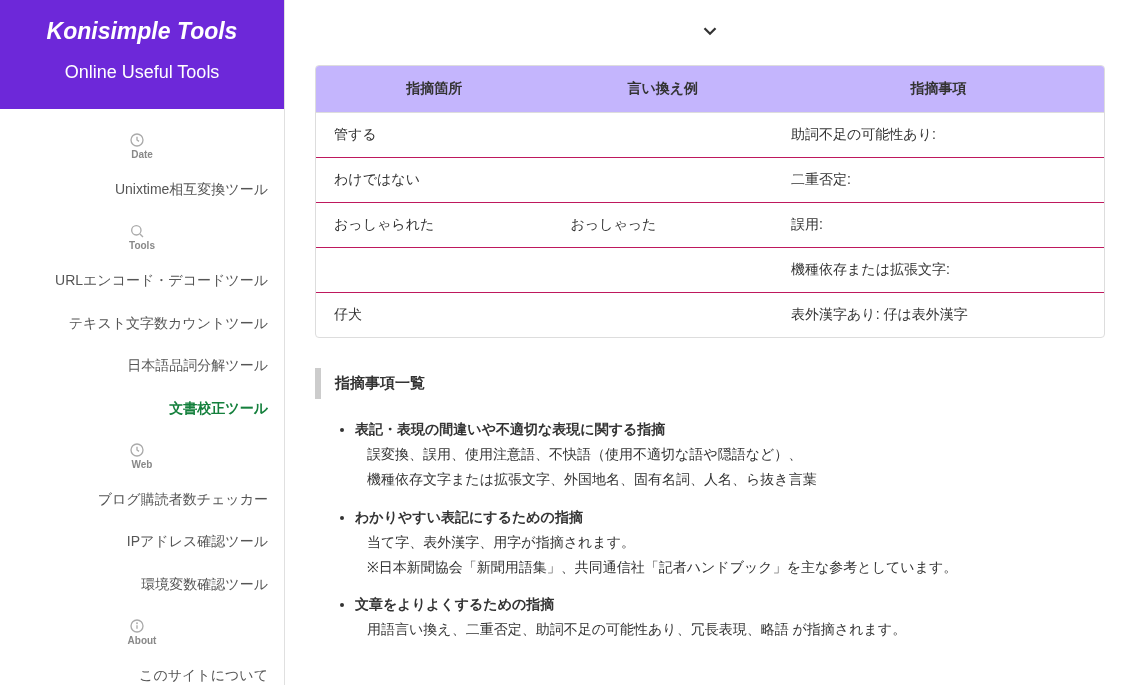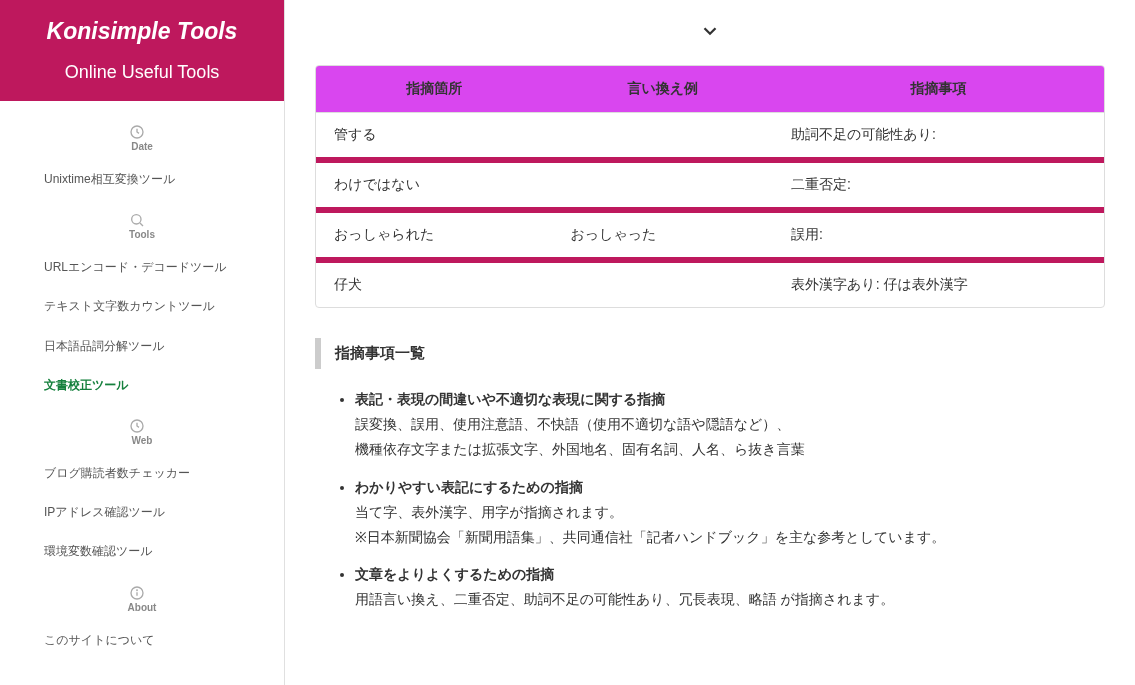--- a/index.html
+++ b/index.html
@@ -1,41 +1,41 @@
 <!DOCTYPE html>
 <html><head>
   <meta charset="utf-8">
   <style>
     * { box-sizing: border-box; margin: 0; padding: 0; }
     body { font-family: -apple-system, BlinkMacSystemFont, "Segoe UI", "Hiragino Sans", Meiryo, sans-serif; font-size: 14px; color: #333; background: #fff; }
     .app { display: flex; height: 100vh; }
     .sidebar { width: 285px; flex-shrink: 0; background: #fff; border-right: 1px solid #e0e0e0; overflow-y: auto; }
-    .sidebar-header { background: #be185d; color: #fff; padding: 18px 20px 18px; text-align: center; }
+    .sidebar-header { background: #6d28d9; color: #fff; padding: 18px 20px 26px; text-align: center; }
     .sidebar-title { font-size: 23px; font-weight: bold; font-style: italic; }
     .sidebar-subtitle { font-size: 18px; font-weight: normal; margin-top: 17px; }
     .nav { padding: 10px 0; }
     .nav-heading { display: flex; align-items: center; padding: 12px 16px 8px; color: #888; font-weight: bold; font-size: 10px; flex-direction: column; }
     .nav-heading .icon { width: 18px; height: 18px; margin-right: 10px; display: inline-flex; align-items: center; justify-content: center; }
-    .nav-item { display: block; padding: 10px 16px 10px 44px; color: #555; text-decoration: none; font-size: 12px; cursor: pointer; line-height: 1.6; }
+    .nav-item { display: block; padding: 10px 16px 10px 44px; color: #555; text-decoration: none; font-size: 14px; cursor: pointer; line-height: 1.6; text-align: right; }
     .nav-item.active { color: #15803d; font-weight: bold; }
     .main { flex: 1; overflow-y: auto; background: #fff; padding: 20px 30px; position: relative; }
     .chevron-wrap { text-align: center; margin: 0 0 20px; }
     .table-wrap { border: 1px solid #ddd; border-radius: 4px; overflow: hidden; margin-bottom: 30px; }
     table { width: 100%; border-collapse: collapse; }
-    th { padding: 14px 18px; font-weight: bold; font-size: 14px; border-bottom: 1px solid #ddd; background: #d946ef; text-align: left; }
+    th { padding: 14px 18px; font-weight: bold; font-size: 14px; border-bottom: 1px solid #ddd; background: #c4b5fd; text-align: left; }
     th:nth-child(1) { text-align: center; width: 30%; }
     th:nth-child(2) { text-align: center; width: 28%; }
     th:nth-child(3) { text-align: center; width: 42%; }
-    td { padding: 13px 18px; font-size: 14px; border-bottom: 6px solid #be185d; }
+    td { padding: 13px 18px; font-size: 14px; border-bottom: 1px solid #be185d; }
     tbody tr:last-child td { border-bottom: none; }
     .section-heading { border-left: 6px solid #ccc; padding: 6px 14px; font-weight: bold; font-size: 15px; margin-bottom: 18px; }
     .info-list { list-style: disc; padding-left: 40px; }
     .info-list > li { margin-bottom: 12px; line-height: 1.8; }
     .info-list .bold { font-weight: bold; }
-    .info-list .desc { font-weight: normal; }
+    .info-list .desc { font-weight: normal; margin-left: 12px; }
     .icon svg { width: 16px; height: 16px; stroke: #aaa; fill: none; stroke-width: 2; }
     .chevron-icon svg { width: 22px; height: 22px; stroke: #333; fill: none; stroke-width: 2.5; }
   </style>
 </head>
 <body>
 
 <div class="app">
   <aside class="sidebar">
     <div class="sidebar-header">
       <div class="sidebar-title">Konisimple Tools</div>
@@ -119,20 +119,25 @@
               <td>わけではない</td>
               <td></td>
               <td>二重否定:</td>
             </tr>
             <tr>
               <td>おっしゃられた</td>
               <td>おっしゃった</td>
               <td>誤用:</td>
             </tr>
             <tr>
+              <td></td>
+              <td></td>
+              <td>機種依存または拡張文字:</td>
+            </tr>
+            <tr>
               <td>仔犬</td>
               <td></td>
               <td>表外漢字あり: 仔は表外漢字</td>
             </tr>
           </tbody>
       </table>
     </div>
 
     <div class="section-heading">指摘事項一覧</div>
     <ul class="info-list" id="info-list">

